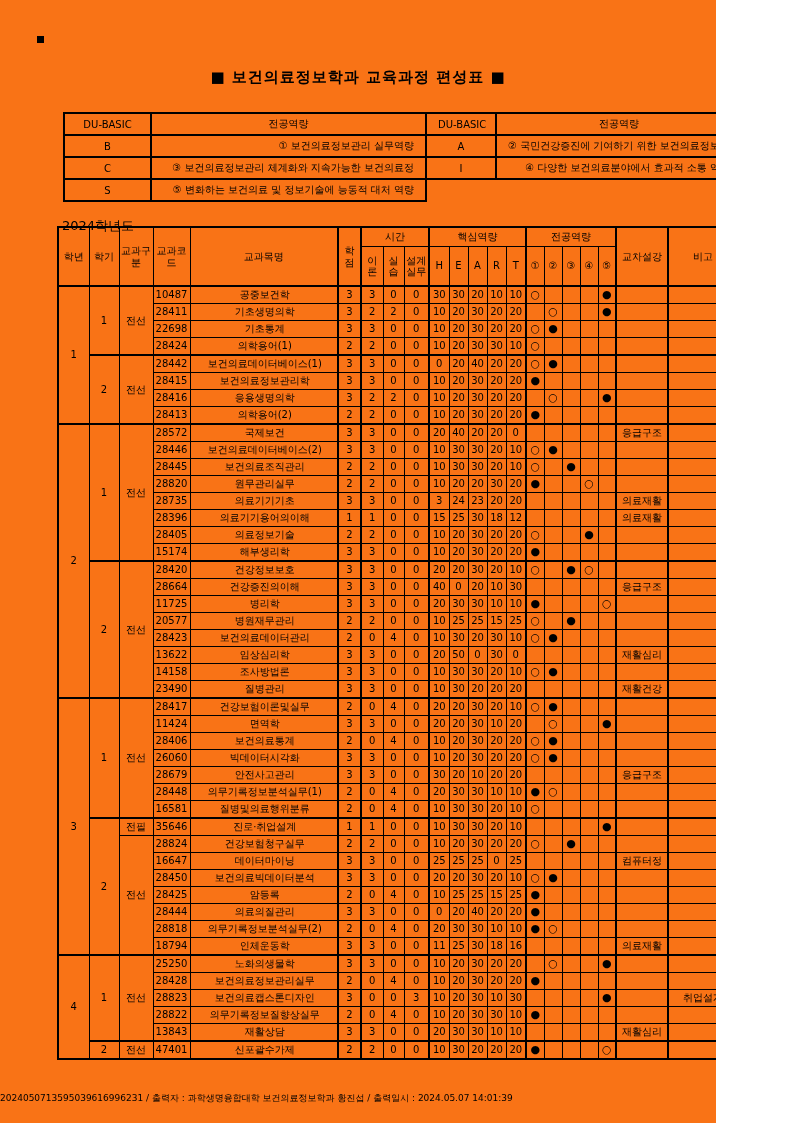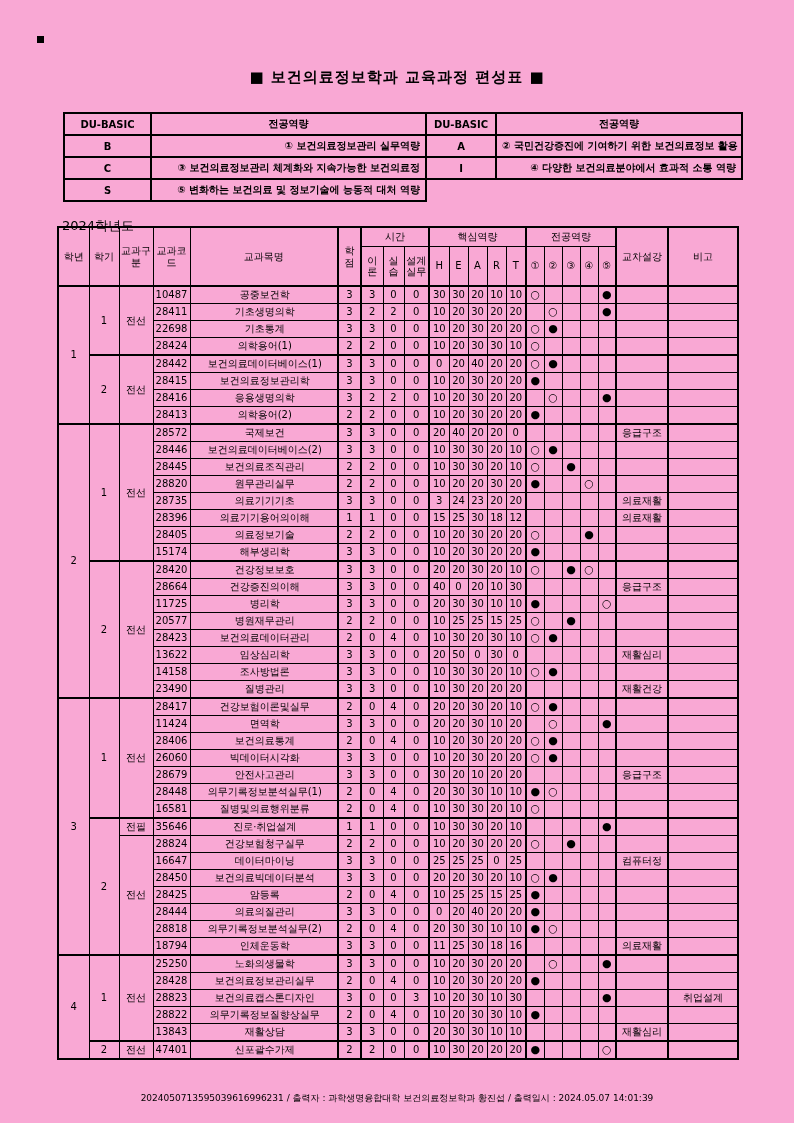--- a/index.html
+++ b/index.html
@@ -1,34 +1,34 @@
 <!DOCTYPE html>
 <html><head>
 <meta charset="utf-8">
 <style>
   html,body { margin:0; padding:0; }
   body {
     width:794px; height:1123px; background:#ffffff; color:#000;
     font-family:"DejaVu Sans","Liberation Sans",sans-serif;
     -webkit-font-smoothing:none;
   }
-  .page { position:relative; width:794px; height:1123px; overflow:hidden; background:#f9a8d4; }
+  .page { position:relative; width:716px; height:1123px; overflow:hidden; background:#f97316; }
   .corner-mark { position:absolute; left:37px; top:36px; width:7px; height:7px; background:#000; }
   .doc-title {
     position:absolute; top:68px; left:0; width:100%;
     text-align:center; font-size:15px; font-weight:bold; letter-spacing:1px;
   }
   
   .comp-table {
     position:absolute; top:112px; left:63px;
     border-collapse:collapse; table-layout:fixed; width:678px;
   }
   .comp-table th, .comp-table td {
-    border:2px solid #000; font-size:10px; font-weight:bold;
-    height:20px; text-align:center; padding:0 5px;
+    border:2px solid #000; font-size:10px; font-weight:normal;
+    height:20px; text-align:center; padding:0 11px;
     overflow:hidden; white-space:nowrap;
   }
   .comp-table td.desc { text-align:right;margin-left:28px; }
   .comp-table td.blank { border:none; }
   
   .year-label { position:absolute; left:62px; top:217px; font-size:13px; }
   
   .main-table {
     position:absolute; top:226px; left:57px;
     border-collapse:collapse; table-layout:fixed; width:680px;
@@ -43,21 +43,21 @@
   .main-table thead tr.h2 th { height:38px; border-bottom:2px solid #000; }
   .main-table thead th.hdeep { border-bottom:2px solid #000; }
   .main-table tbody td { height:16px; }
   .main-table .bl2 { border-left:2px solid #000; }
   .main-table .vh { white-space:normal; word-break:break-all; }
   .main-table tbody tr.sem-start td { border-top:2px solid #000; }
   .main-table td.cname { text-align:center; padding-left:3px; }
   .main-table td.mark { font-size:11px; }
   
   .footnote { position:absolute; left:62px; top:1066px; font-size:11px; }
-  .print-info { position:absolute; left:0; top:1092px; width:100%; text-align:center; font-size:9px; }
+  .print-info { position:absolute; left:0; top:1092px; width:100%; text-align:left; font-size:9px; }
 </style>
 </head>
 <body>
 
 <div class="page">
 
   <div class="corner-mark"></div>
 
   <div class="doc-title">■ 보건의료정보학과 교육과정 편성표 ■</div>
 

